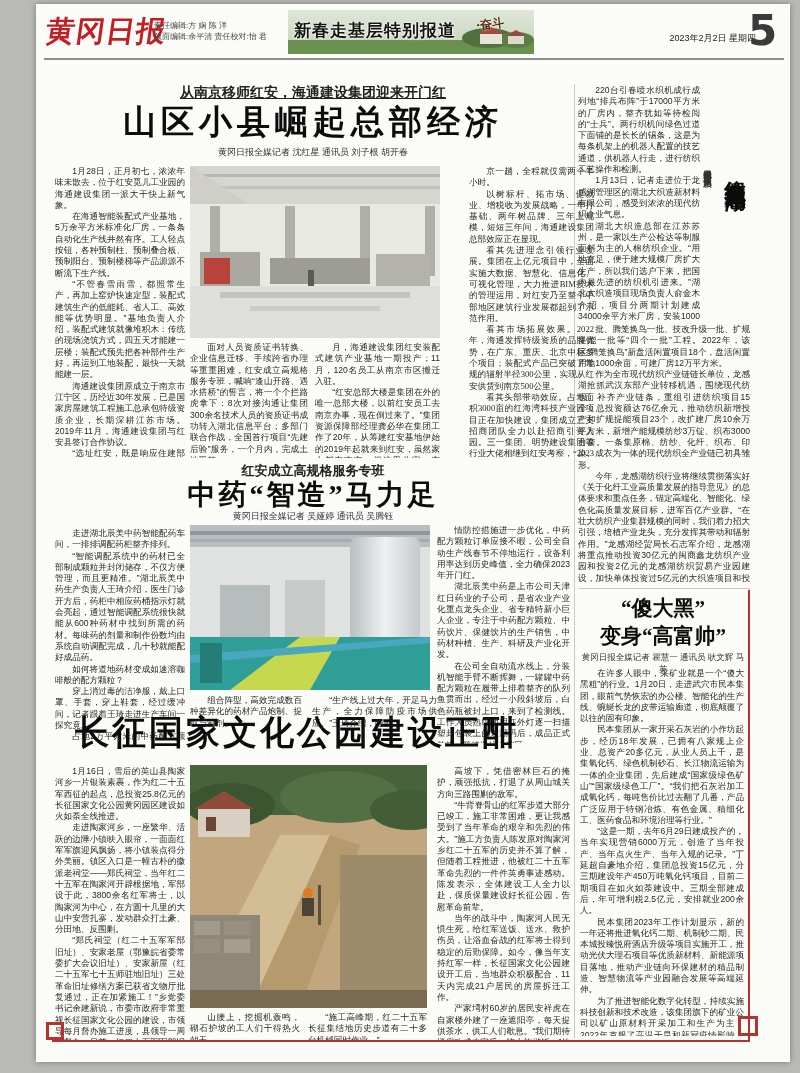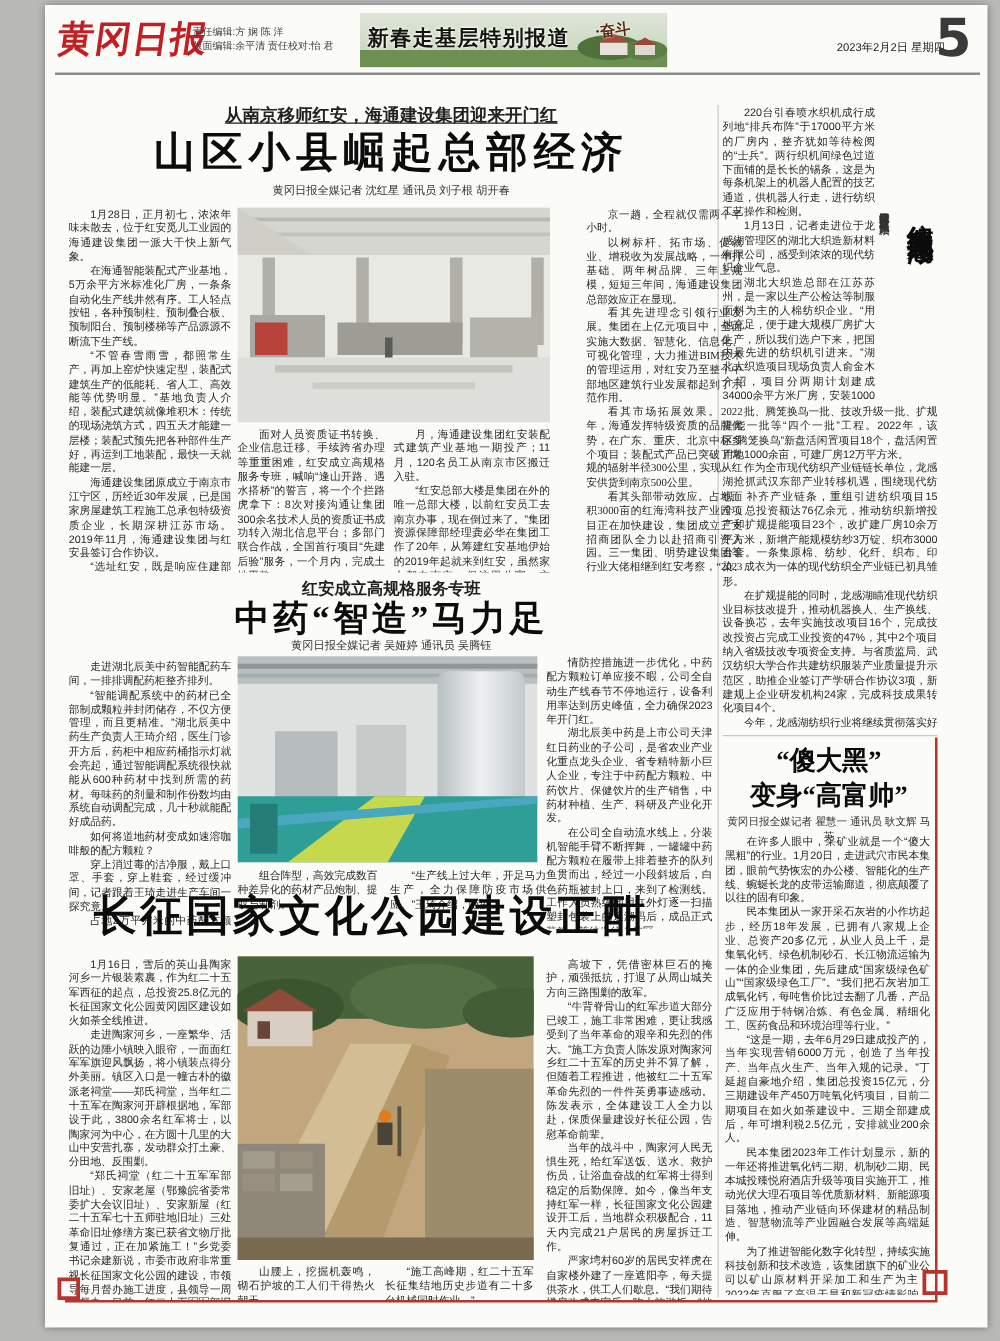--- a/index.html
+++ b/index.html
@@ -223,21 +223,20 @@
   <div class="abs col" style="left:542px;top:81px;width:122px;height:236px;">
       <p>220台引春喷水织机成行成列地“排兵布阵”于17000平方米的厂房内，整齐犹如等待检阅的“士兵”。两行织机间绿色过道下面铺的是长长的锡条，这是为每条机架上的机器人配置的技艺通道，供机器人行走，进行纺织工艺操作和检测。</p>
       <p>1月13日，记者走进位于龙感湖管理区的湖北大织造新材料有限公司，感受到浓浓的现代纺织企业气息。</p>
       <p>湖北大织造总部在江苏苏州，是一家以生产公检达等制服面料为主的人棉纺织企业。“用地充足，便于建大规模厂房扩大生产，所以我们选户下来，把国内最先进的纺织机引进来。”湖北大织造项目现场负责人俞金木介绍，项目分两期计划建成34000余平方米厂房，安装1000台国内最先进的引春喷水织机，目前一期投资5亿元，已完成厂房建设17000平方米。</p>
     </div>
   <div class="abs vbyline" style="left:666px;top:160px;height:150px;">黄冈日报全媒记者 童婷 蔡丽君 通讯员 严颖</div>
   <div class="abs vheadline" style="left:684px;top:158px;height:164px;">纺织龙腾龙感湖</div>
   <div class="abs col" style="left:542px;top:320px;width:172px;height:260px;">
       <p>批、腾笼换鸟一批、技改升级一批、扩规提能一批等“四个一批”工程。2022年，该区“腾笼换鸟”新盘活闲置项目18个，盘活闲置用地1000余亩，可建厂房12万平方米。</p>
       <p>作为全市现代纺织产业链链长单位，龙感湖抢抓武汉东部产业转移机遇，围绕现代纺织、补齐产业链条，重组引进纺织项目15个，总投资额达76亿余元，推动纺织新增投产和扩规提能项目23个，改扩建厂房10余万平方米，新增产能规模纺纱3万锭、织布3000台套。一条集原棉、纺纱、化纤、织布、印染、成衣为一体的现代纺织全产业链已初具雏形。</p>
-      <p>在扩规提能的同时，龙感湖瞄准现代纺织业目标技改提升，推动机器换人、生产换线、设备换芯，去年实施技改项目16个，完成技改投资占完成工业投资的47%，其中2个项目纳入省级技改专项资金支持。与省质监局、武汉纺织大学合作共建纺织服装产业质量提升示范区，助推企业签订产学研合作协议3项，新建规上企业研发机构24家，完成科技成果转化项目4个。</p>
       <p>今年，龙感湖纺织行业将继续贯彻落实好《关于化纤工业高质量发展的指导意见》的总体要求和重点任务，锚定高端化、智能化、绿色化高质量发展目标，进军百亿产业群。“在壮大纺织产业集群规模的同时，我们着力招大引强，培植产业龙头，充分发挥其带动和辐射作用。”龙感湖经贸局长石志军介绍，龙感湖将重点推动投资30亿元的闽商鑫龙纺织产业园和投资2亿元的龙感湖纺织贸易产业园建设，加快单体投资过5亿元的大织造项目和投资过10亿元的全国最大无尘纺20万锭细纱生产基地项目建设，推进式龙感湖纺织企业技改升级全覆盖，力争用三年左右时间，实现“1123”目标，实现纺织产业产值超过100亿元，纺纱100万锭，织布2万台套。</p>
     </div>
 
   <div class="abs hdivider" style="left:542px;top:584px;width:172px;"></div>
 
   <div class="abs headline" style="left:542px;top:590px;width:170px;font-size:21px;">“傻大黑”</div>
   <div class="abs headline" style="left:542px;top:618px;width:170px;font-size:21px;">变身“高富帅”</div>
   <div class="abs byline" style="left:542px;top:648px;width:170px;font-size:8.5px;">黄冈日报全媒记者 瞿慧一  通讯员 耿文辉 马英</div>
   <div class="abs col" style="left:544px;top:664px;width:164px;height:368px;">
       <p>在许多人眼中，采矿业就是一个“傻大黑粗”的行业。1月20日，走进武穴市民本集团，眼前气势恢宏的办公楼、智能化的生产线、蜿蜒长龙的皮带运输廊道，彻底颠覆了以往的固有印象。</p>

